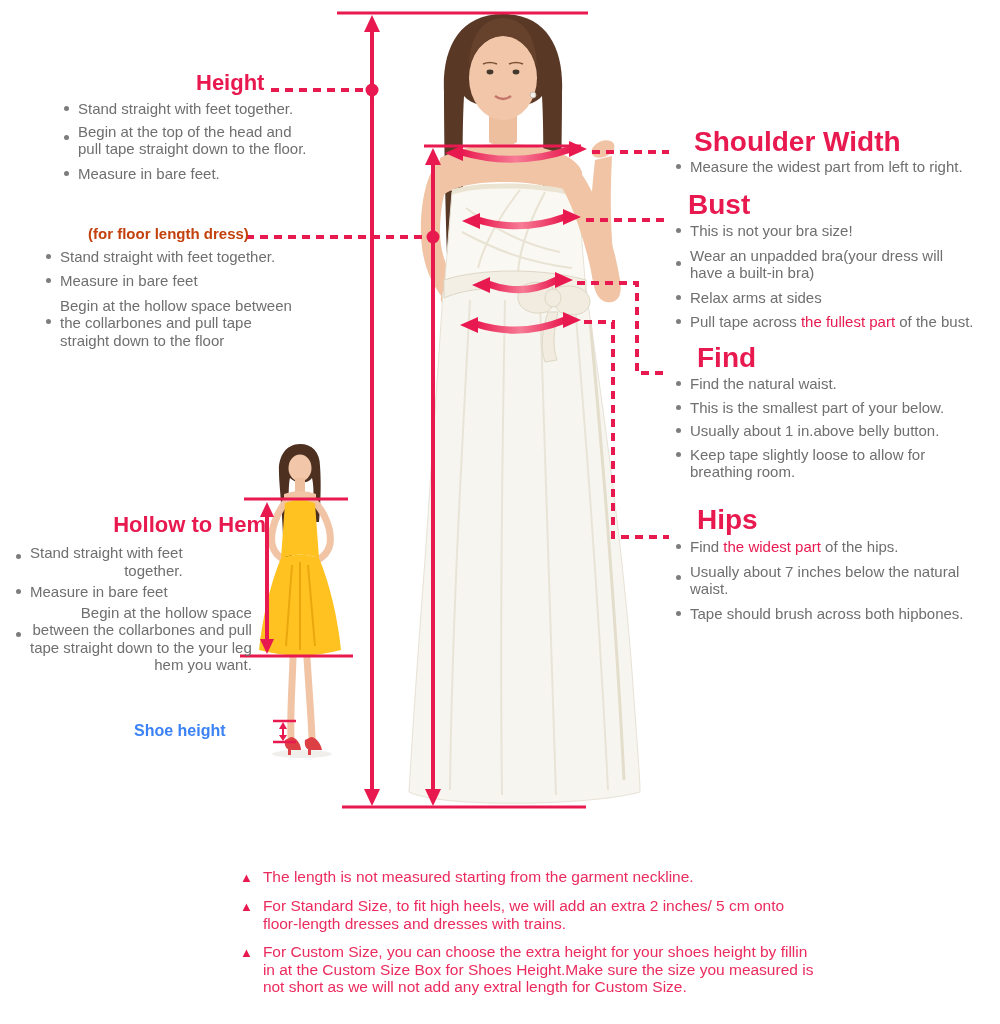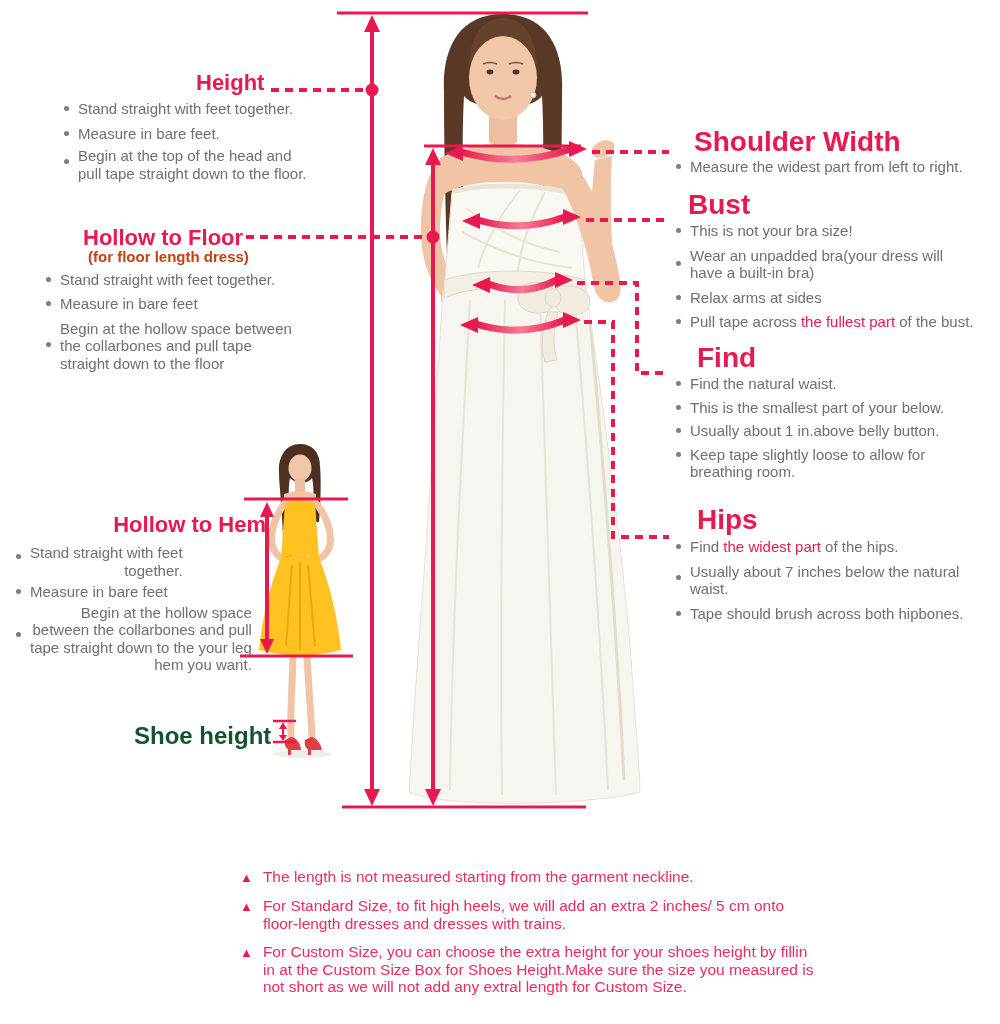--- a/index.html
+++ b/index.html
@@ -7,21 +7,21 @@
   .canvas{position:absolute;left:0;top:0;width:1000px;height:1024px;overflow:hidden;}
   .layer{position:absolute;left:0;top:0;}
   .sec{position:absolute;display:flex;flex-direction:column;}
   .title{color:#e8194f;font-weight:bold;font-size:22px;line-height:1.05;white-space:nowrap;}
   .title.sm{font-size:28px;}
   .subtitle{color:#c2410c;font-weight:bold;font-size:15px;line-height:1.1;white-space:nowrap;}
   .row{display:flex;gap:9px;align-items:flex-start;}
   .dot{width:5px;height:5px;border-radius:50%;background:#7d7d7d;flex:none;margin-top:6px;}
   .btext{font-size:15px;color:#6f6f6f;line-height:17.5px;white-space:pre-line;}
   .hl{color:#e8194f;}
-  .shoe-label{position:absolute;color:#14532d;font-weight:bold;font-size:24px;white-space:nowrap;}
+  .shoe-label{position:absolute;color:#3b82f6;font-weight:bold;font-size:16px;white-space:nowrap;}
   .notes{position:absolute;left:240px;top:868px;display:flex;flex-direction:column;}
   .note{display:flex;gap:10px;align-items:flex-start;}
   .tri{color:#e8194f;font-size:13px;line-height:17px;flex:none;margin-top:1px;}
   .ntext{color:#eb2b5e;font-size:15.5px;line-height:17.5px;white-space:pre-line;}
 </style>
 </head>
 <body>
 
 <div class="canvas">
 
@@ -168,33 +168,32 @@
       </g>
     </g>
   </svg>
 
   <div class="sec" style="left:64px;top:71px;width:320px;">
     <span class="title" style="margin-left:132px;">Height</span>
     <div class="row" style="margin-top:6px;">
       <span class="dot"></span>
       <span class="btext">Stand straight with feet together.</span>
     </div>
-    <div class="row" style="margin-top:7px;">
-      <span class="dot"></span>
-      <span class="btext">Measure in bare feet.</span>
-    </div>
     <div class="row" style="margin-top:5px;">
       <span class="dot" style="margin-top:12px;"></span>
       <span class="btext">Begin at the top of the head and
 pull tape straight down to the floor.</span>
     </div>
+    <div class="row" style="margin-top:7px;">
+      <span class="dot"></span>
+      <span class="btext">Measure in bare feet.</span>
+    </div>
   </div>
 
   <div class="sec" style="left:46px;top:226px;width:340px;">
-    <span class="title" style="margin-left:37px;">Hollow to Floor</span>
     <span class="subtitle" style="margin-left:42px;">(for floor length dress)</span>
     <div class="row" style="margin-top:5px;">
       <span class="dot"></span>
       <span class="btext">Stand straight with feet together.</span>
     </div>
     <div class="row" style="margin-top:7px;">
       <span class="dot"></span>
       <span class="btext">Measure in bare feet</span>
     </div>
     <div class="row" style="margin-top:7px;">

